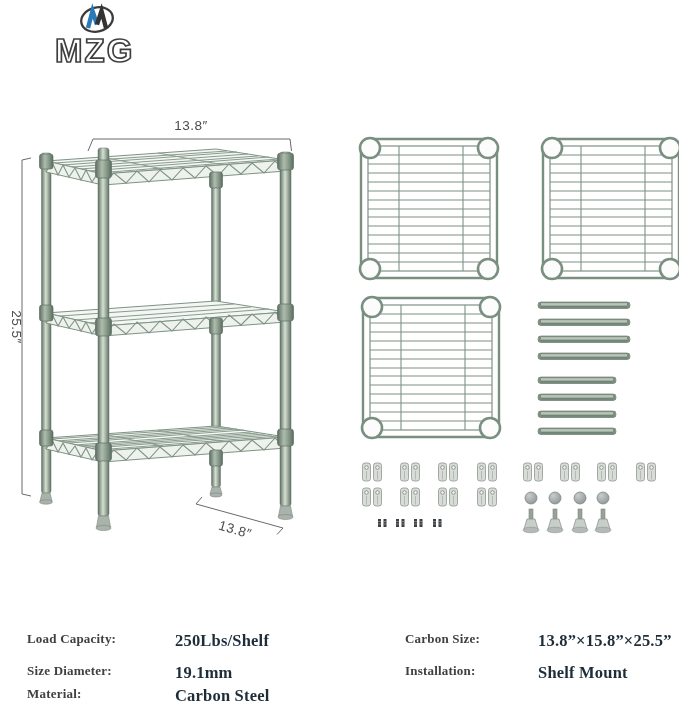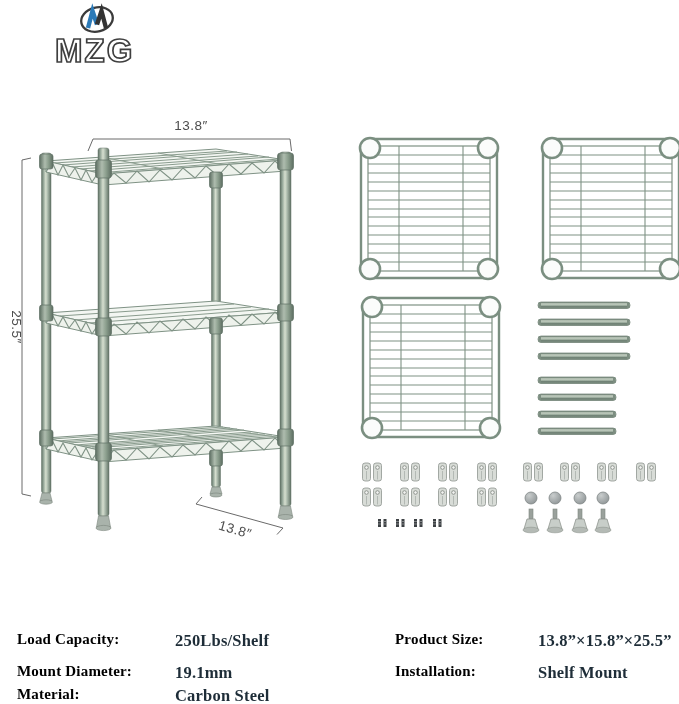--- a/index.html
+++ b/index.html
@@ -7,21 +7,21 @@
         font-family:"Liberation Sans",sans-serif;}
   .logo{position:absolute;left:12px;top:0;width:140px;height:90px;margin-left:32px;}
   .diagram-svg{position:absolute;left:0;top:0;width:679px;height:704px;}
   .specs{position:absolute;left:0;top:631px;width:679px;height:73px;
          font-family:"Liberation Serif",serif;}
   .spec-col{position:absolute;top:0;}
   .spec-col.left{left:15px;width:330px;}
   .spec-col.right{left:393px;width:286px;}
   .spec-row{position:absolute;left:0;height:18px;white-space:nowrap;}
   .spec-row.r0{top:0;} .spec-row.r1{top:32px;} .spec-row.r2{top:55px;}
-  .spec-label{position:absolute;left:2px;font-weight:bold;font-size:15px;color:#000000;letter-spacing:.2px;}
+  .spec-label{position:absolute;left:12px;font-weight:bold;font-size:13px;color:#404040;letter-spacing:.2px;}
   .spec-col.left  .spec-value{position:absolute;left:160px;}
   .spec-col.right .spec-value{position:absolute;left:145px;}
   .spec-value{font-weight:600;font-size:16.5px;color:#1e2d38;letter-spacing:.2px;}
   .dim-text{font-family:"Liberation Sans",sans-serif;font-size:13.5px;fill:#4d4d4d;letter-spacing:.5px;}
 </style>
 </head>
 <body>
 
 <div class="page">
 
@@ -292,31 +292,31 @@
     </g>
   </svg>
 
   <div class="specs">
     <div class="spec-col left">
       <div class="spec-row r0">
         <span class="spec-label">Load Capacity:</span>
         <span class="spec-value">250Lbs/Shelf</span>
       </div>
       <div class="spec-row r1">
-        <span class="spec-label">Mount Diameter:</span>
+        <span class="spec-label">Size Diameter:</span>
         <span class="spec-value">19.1mm</span>
       </div>
       <div class="spec-row r2">
         <span class="spec-label">Material:</span>
         <span class="spec-value">Carbon Steel</span>
       </div>
     </div>
     <div class="spec-col right">
       <div class="spec-row r0">
-        <span class="spec-label">Product Size:</span>
+        <span class="spec-label">Carbon Size:</span>
         <span class="spec-value">13.8”×15.8”×25.5”</span>
       </div>
       <div class="spec-row r1">
         <span class="spec-label">Installation:</span>
         <span class="spec-value">Shelf Mount</span>
       </div>
     </div>
   </div>
 
 </div>

